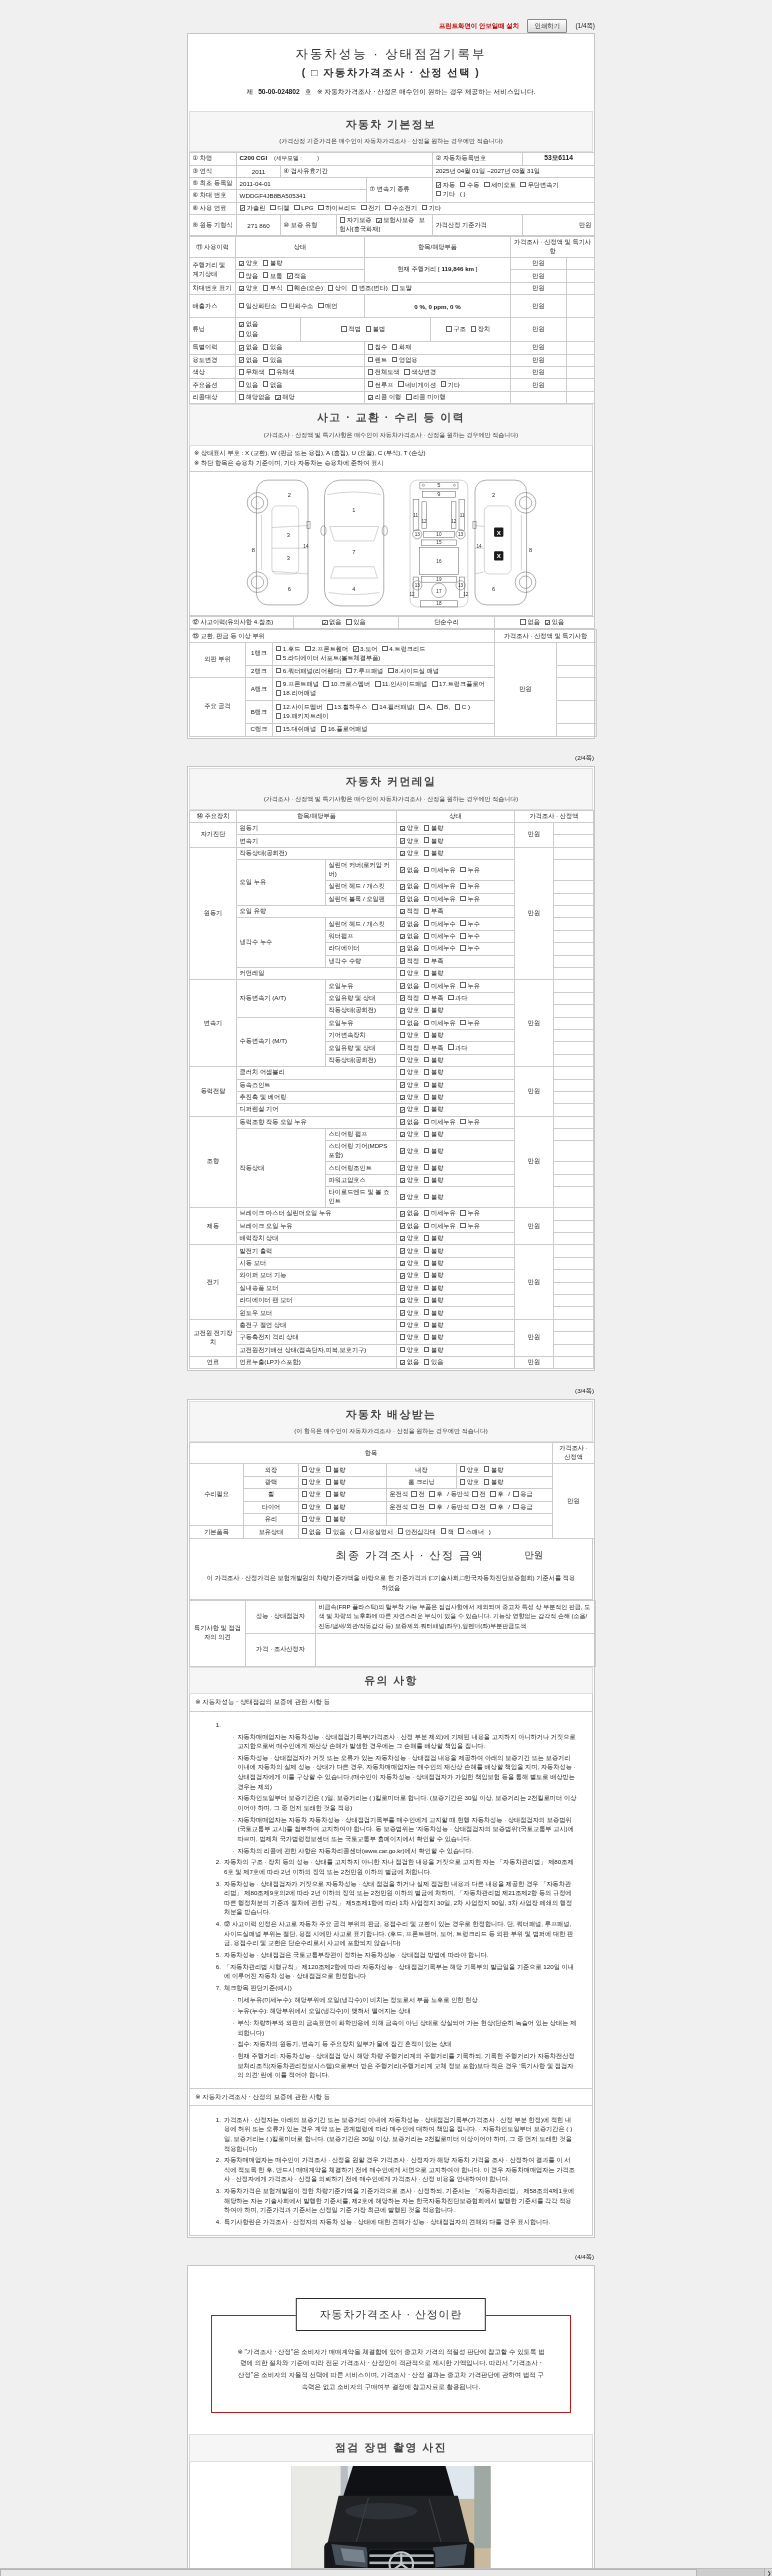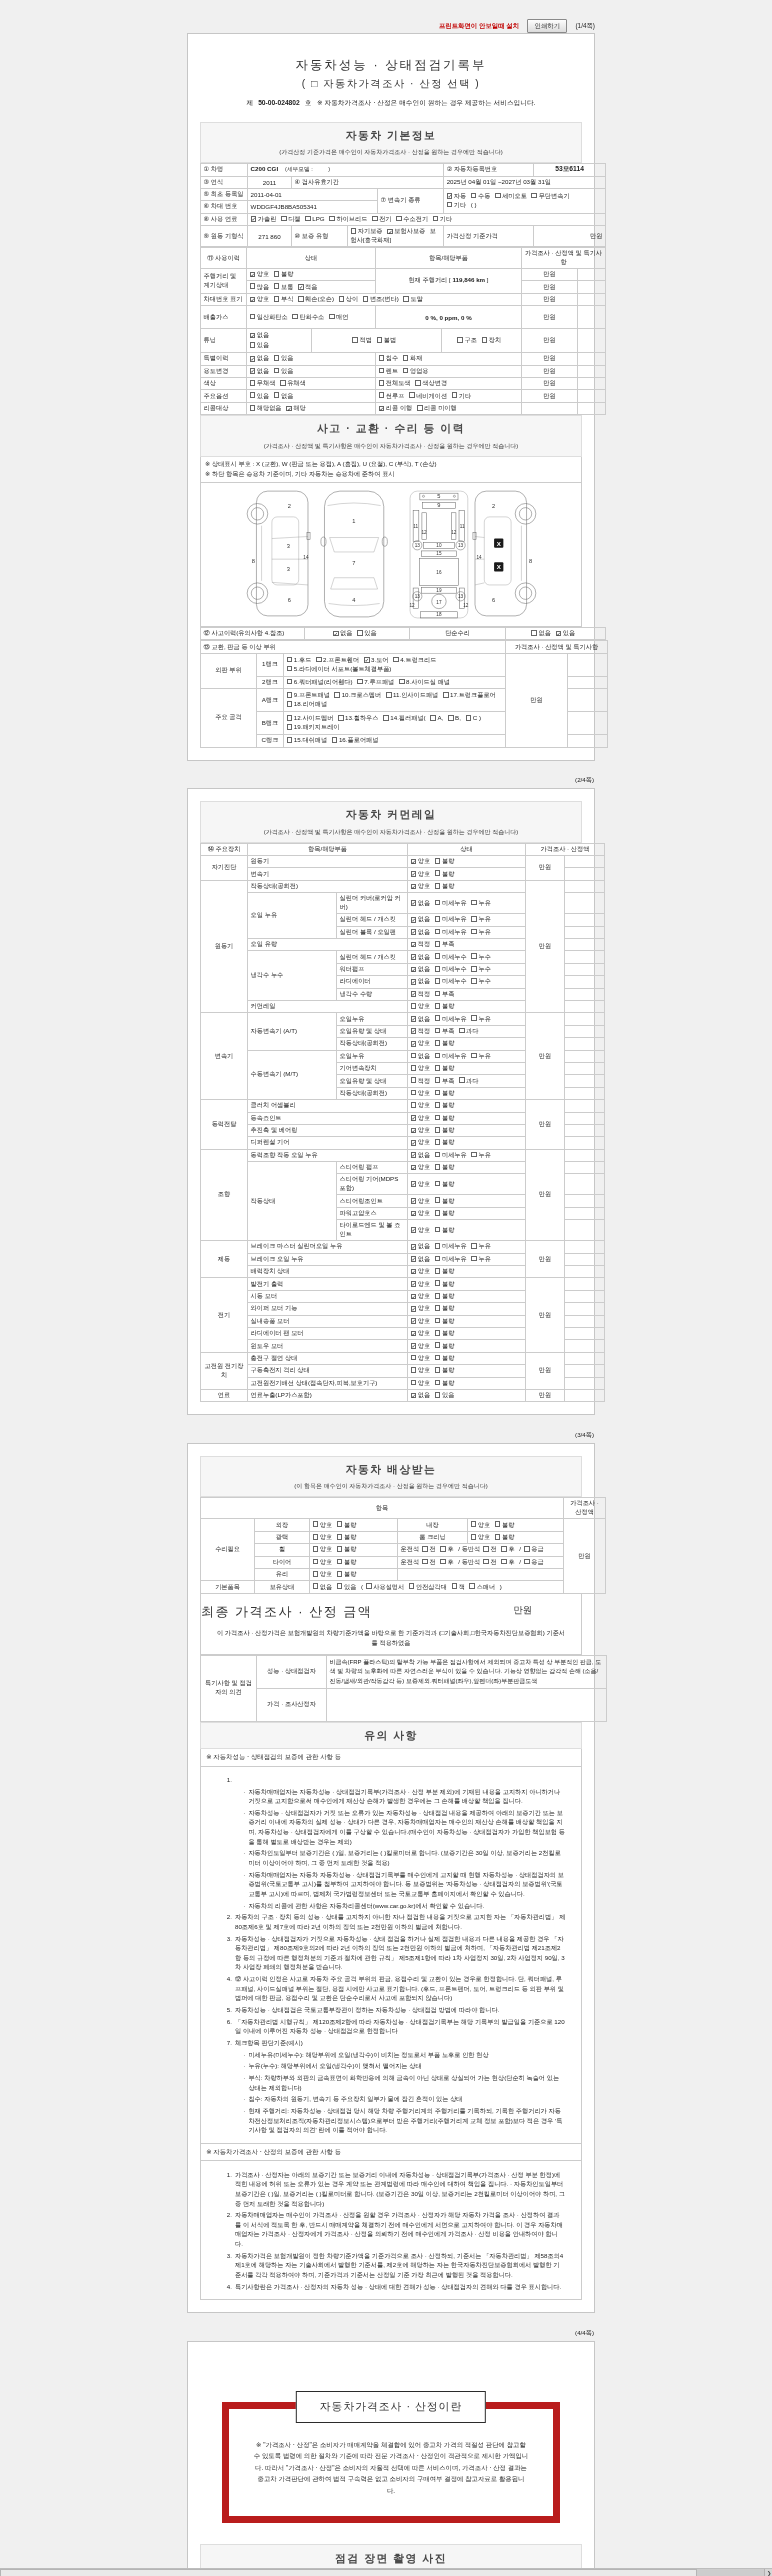--- a/index.html
+++ b/index.html
@@ -5,26 +5,26 @@
 *{box-sizing:border-box;margin:0;padding:0}
 body{font-family:"Liberation Sans","DejaVu Sans",sans-serif;background:#f0f0f0}
 #canvas{position:relative;width:773px;height:2576px;background:#f0f0f0;overflow:hidden}
 .doc{position:absolute;left:187px;top:0;width:408px}
 
 .toolbar{margin-top:19.6px;height:13px;display:flex;justify-content:flex-end;align-items:center;gap:8.2px}
 .install-hint{color:#c00000;font-size:6.4px;font-weight:bold}
 .print-btn{font-size:6.4px;color:#222;background:linear-gradient(#fdfdfd,#dcdcdc);border:0.5px solid #8a8a8a;border-radius:1px;padding:1.5px 6.2px;cursor:pointer}
 .page-ind{font-size:6.4px;color:#222}
 
-.page{background:#fff;border:0.5px solid #c6c6c6;padding:12px}
+.page{background:#fff;border:0.5px solid #c6c6c6;padding:1px}
 .pagebreak{text-align:right;font-size:6.2px;color:#222;padding:15.5px 1px 3.1px}
 
 .title-block{text-align:center;padding:11.3px 0 13.4px}
 .title-block h1{font-size:12.4px;font-weight:400;color:#333;letter-spacing:2.1px}
-.title-block .sub{font-size:10.3px;font-weight:400;color:#333;letter-spacing:1.5px;margin-top:3.1px}
+.title-block .sub{font-size:10.3px;font-weight:700;color:#333;letter-spacing:1.5px;margin-top:3.1px}
 .docno{margin-top:8.2px;font-size:6.7px;color:#222}
 .docno b{margin:0 3.1px}
 
 .band{background:#f6f6f6;border:0.5px solid #dedede;text-align:center;padding:6.2px 0 5.2px}
 .band h2{font-size:10.8px;font-weight:700;color:#4a4a4a;letter-spacing:1.5px}
 .band .note{font-size:6px;color:#333;margin-top:5.2px}
 
 table{border-collapse:collapse;width:100%;table-layout:fixed}
 td,th{border:0.5px solid #ccc;font-size:6.2px;color:#222;padding:1px 2.6px;height:12.4px;vertical-align:middle;word-break:break-all}
 th{font-weight:400;text-align:center}
@@ -46,34 +46,34 @@
 svg .ln{fill:none;stroke:#666;stroke-width:1}
 svg .lnl{fill:none;stroke:#888;stroke-width:.7}
 svg text.mkx{font-size:12px;font-weight:bold;fill:#fff;text-anchor:middle}
 
 td.glab{text-align:center}
 td.slab{text-align:left}
 td.ilab{text-align:left}
 
 .final-box{border:0.5px solid #ccc;border-top:none}
 .final-top{position:relative;height:32px}
-.final-title{position:absolute;left:0;right:108px;top:9.3px;text-align:left;font-size:13px;letter-spacing:1.5px;color:#333}
+.final-title{position:absolute;left:0;right:108px;top:9.3px;text-align:right;font-size:11px;letter-spacing:1.5px;color:#333}
 .final-unit{position:absolute;right:49px;top:10.3px;font-size:9.3px;color:#333}
 .final-note{text-align:center;font-size:6.2px;color:#222;padding:2.1px 15.5px 6.2px;line-height:1.6}
 
 .ntitle{border:0.5px solid #ccc;border-top:none;font-size:6.4px;color:#222;padding:3.6px 5.2px;background:#fff}
 .nlist{border:0.5px solid #ccc;border-top:none;padding:6.2px 15.5px 8.2px 20.6px;background:#fff}
 .nrow{display:flex;font-size:6.2px;color:#222;line-height:1.55;margin-top:2.1px}
 .nrow .nnum{flex:0 0 10.3px;text-align:right;margin-right:3.1px}
 .nrow .ntxt{flex:1}
 .nrow.lvl1{margin-left:17.5px}
 .nrow.lvl1 .nnum{flex:0 0 6.2px}
 
 .explain-wrap{padding:30px 21.6px 21.6px}
-.explain-box{border:7px solid #b91c1c;position:relative;padding:30px 25px 19.6px;margin-top:17.5px}
+.explain-box{border:1px solid #b91c1c;position:relative;padding:30px 25px 19.6px;margin-top:17.5px}
 .explain-title{position:absolute;top:-17.5px;left:50%;transform:translateX(-50%);border:1px solid #2b2b2b;background:#fff;padding:8.2px 23px;font-size:10.8px;letter-spacing:1px;color:#333;white-space:nowrap}
 .explain-text{text-align:center;font-size:6.4px;color:#222;line-height:1.8}
 .photo-row{border:0.5px solid #ccc;border-top:none;padding:4.1px 0;display:flex;justify-content:center}
 .photo{position:relative}
 .plate-t{font-size:15px;font-weight:bold;fill:#222;text-anchor:middle}
 
 .hscroll{position:absolute;left:0;bottom:0;width:773px;height:8.2px;background:#cdcdcd;border-top:0.5px solid #bdbdbd}
 .hthumb{position:absolute;left:0;top:0.5px;width:697px;height:7.2px;background:#e9e9e9;border:0.5px solid #b5b5b5}
 .harrow{position:absolute;right:0;top:0;width:8.8px;height:8.2px;background:#d6d6d6;border-left:0.5px solid #b0b0b0;font-size:5.2px;color:#444;display:flex;align-items:center;justify-content:center;cursor:pointer}
 .small-note{font-size:5.7px;color:#333}

